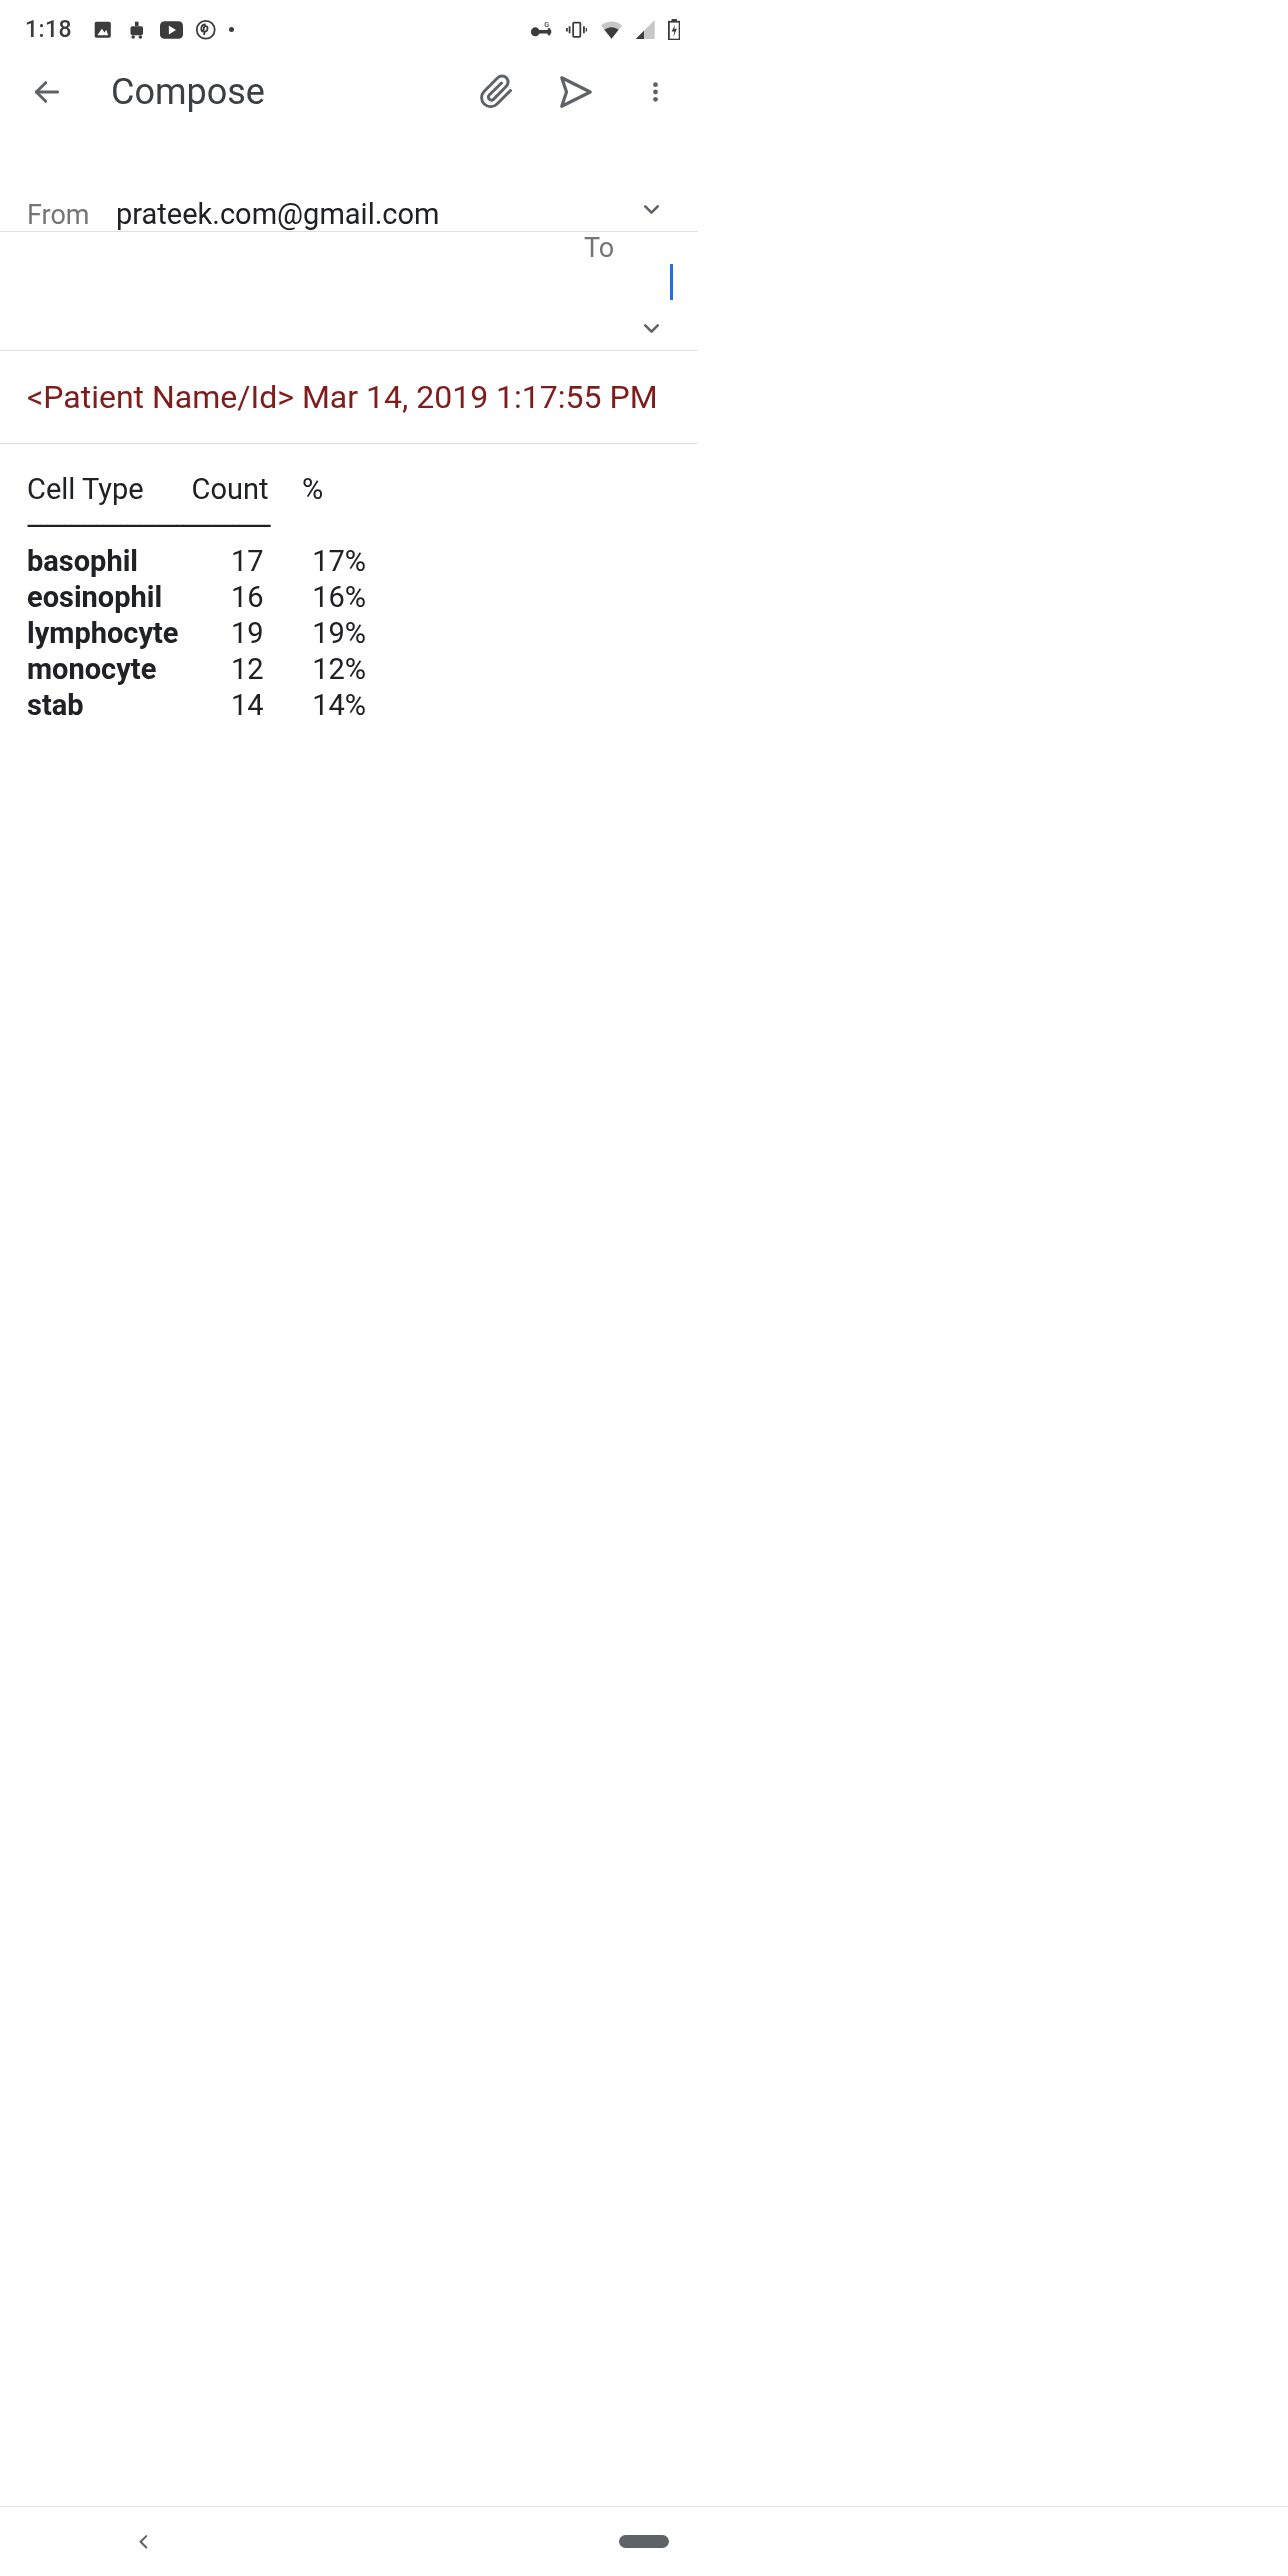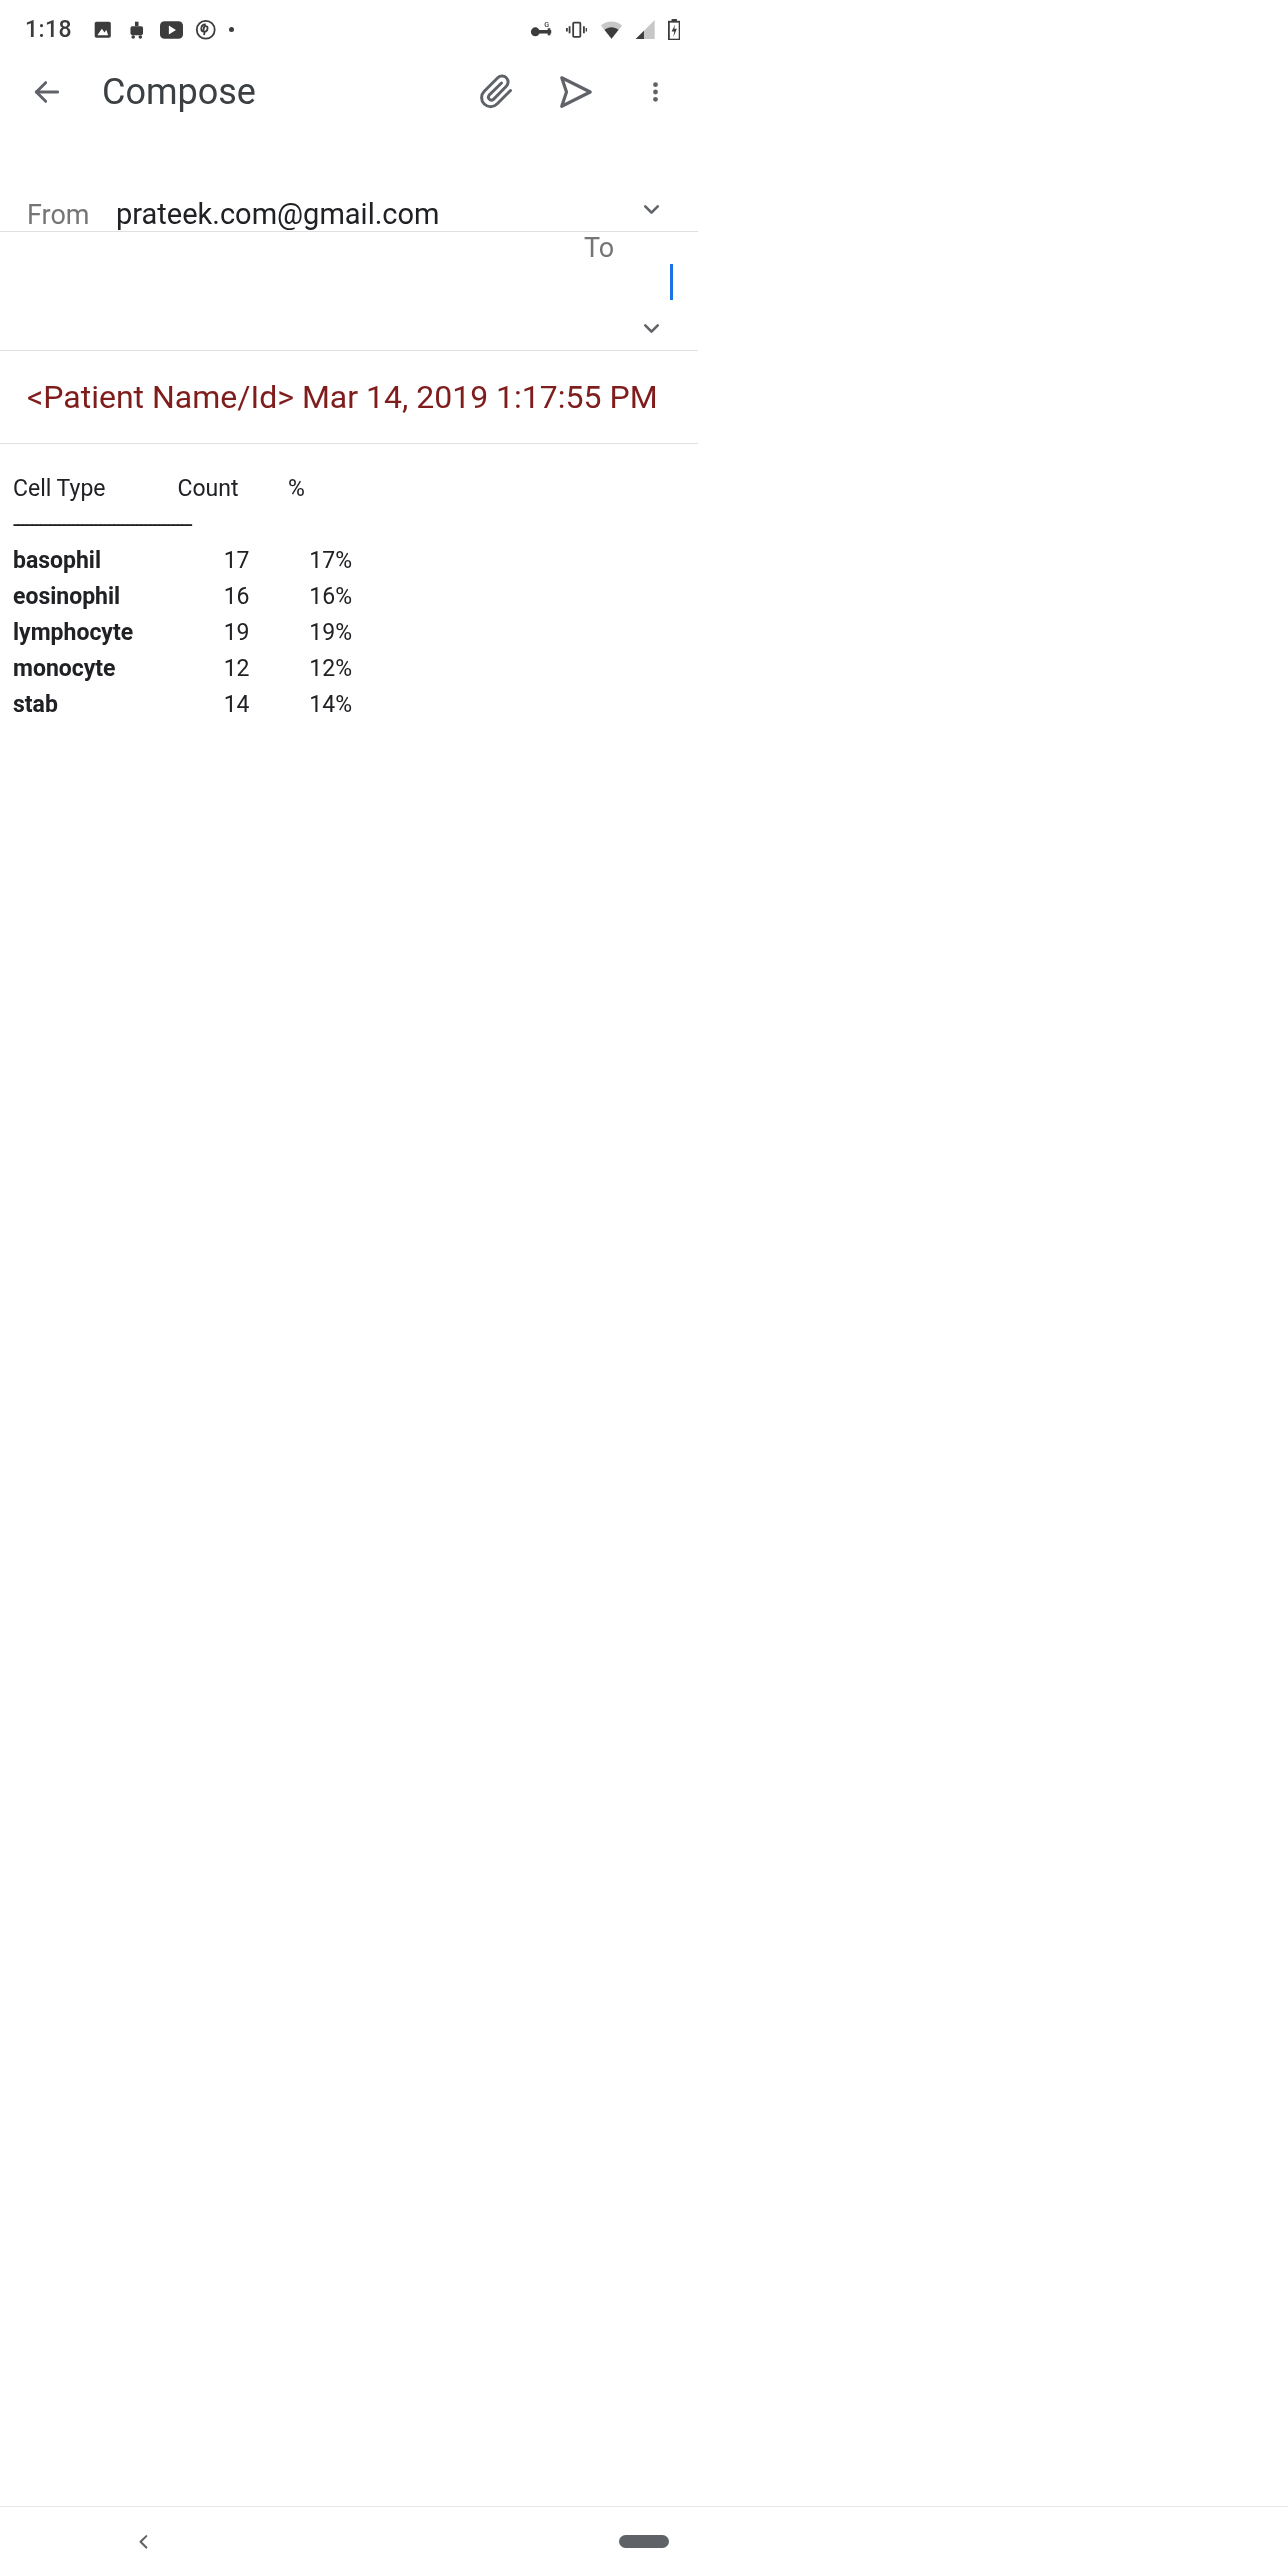--- a/index.html
+++ b/index.html
@@ -40,21 +40,21 @@
   }
   .app-bar .back {
     width: 43px; height: 43px;
     display:flex; align-items:center; justify-content:center;
   }
   .app-bar .title {
     flex: 1;
     font-size: 36px;
     font-weight: 400;
     color: #3c4043;
-    margin-left: 9px;
+    margin-left: 18px;
   }
   .app-bar .action {
     width: 54px; height:54px;
     display:flex; align-items:center; justify-content:center;
   }
   
   .field-row {
     display:flex;
     align-items:flex-end;
     min-height: 95px;
@@ -85,22 +85,22 @@
   }
   
   .subject-row {
     padding: 27px 27px;
     font-size: 32px;
     color:#7f1d1d;
     border-bottom: 0.9px solid #e0e0e0;
   }
   
   .body-area {
-    padding: 27px 13px;
-    font-size: 23px;
+    padding: 27px 27px;
+    font-size: 29px;
     line-height: 36px;
     color:#202124;
   }
   .body-header {
     display:flex;
     gap: 21.5px;
     margin-bottom: 0;
   }
   .body-header .col-cell { width: 143px; }
   .body-header .col-count { width: 89px; }

